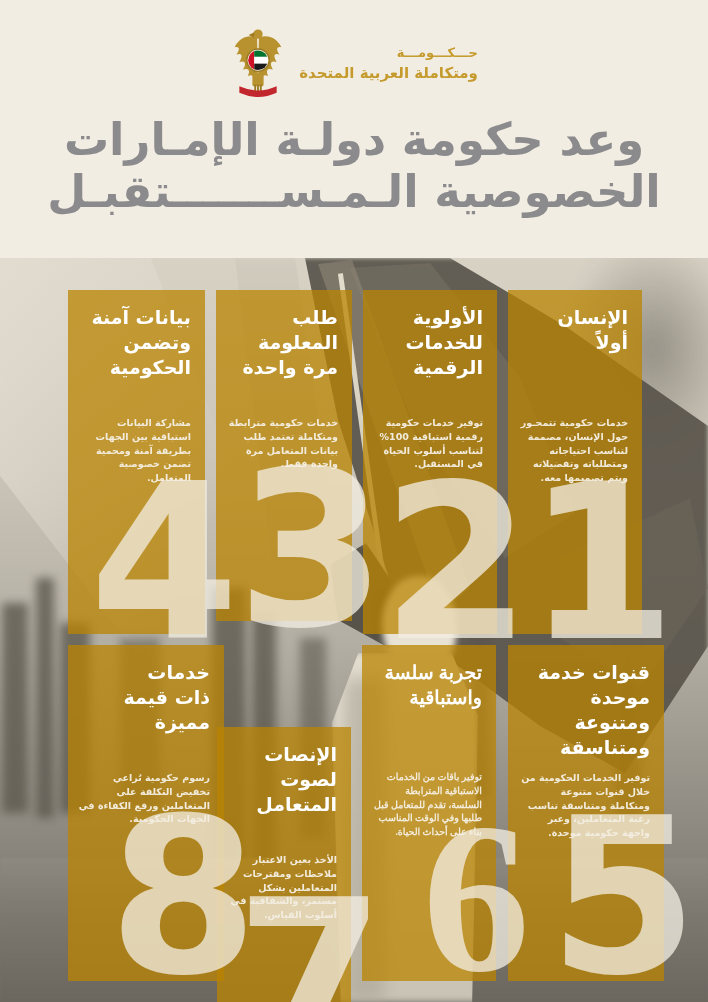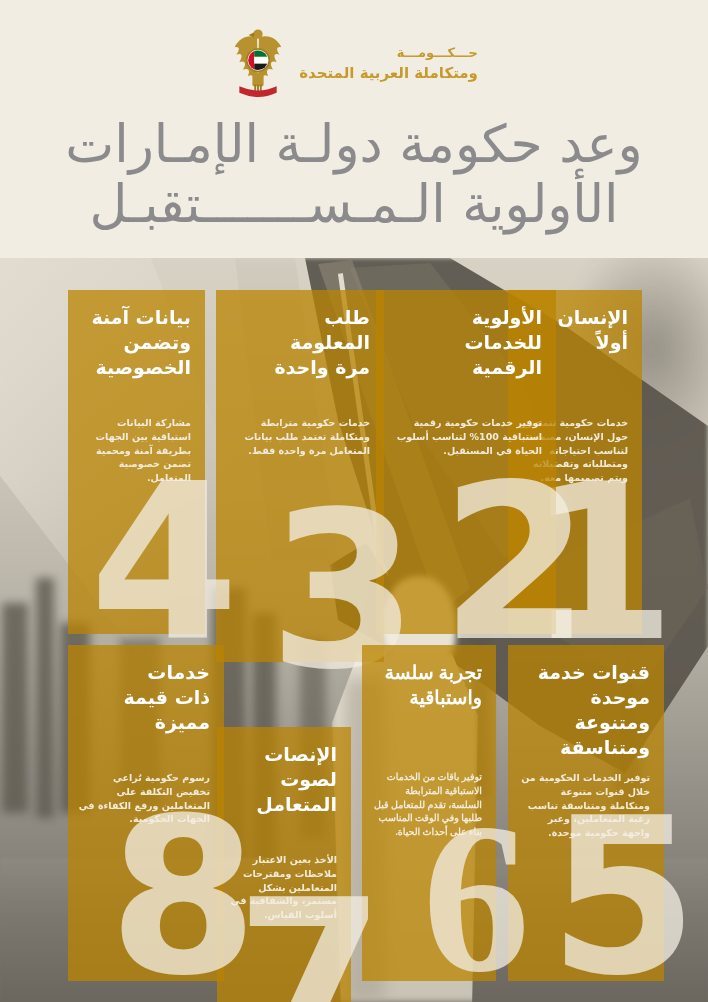--- a/index.html
+++ b/index.html
@@ -5,22 +5,22 @@
   html,body{margin:0;padding:0;background:#ffffff;font-family:"DejaVu Sans",sans-serif;}
   .poster{position:relative;width:708px;height:1002px;margin:0 auto;background:#f2ede2;overflow:hidden;}
 
   
   .header{position:relative;z-index:2;height:258px;background:#f2ede2;}
   .logo-row{display:flex;justify-content:center;align-items:center;gap:13px;padding-top:26px;direction:ltr;}
   .emblem{width:56px;height:74px;}
   .logo-text{direction:rtl;text-align:right;color:#c59b2d;}
   .logo-text .l1{font-size:13px;font-weight:bold;margin-bottom:4px;}
   .logo-text .l2{font-size:15px;font-weight:bold;}
-  .title{direction:rtl;text-align:center;margin:14px 20px 13px;color:#8b8a8c;font-weight:normal;
-         font-size:52px;line-height:1.16;letter-spacing:-1px;}
+  .title{direction:rtl;text-align:center;margin:14px 20px 13px;color:#8b8a8c;font-weight:bold;
+         font-size:45px;line-height:1.16;letter-spacing:-1px;}
 
   
   .photo{position:absolute;left:0;top:258px;width:708px;height:744px;overflow:hidden;z-index:1;
          background:linear-gradient(180deg,#d8d2c5 0%,#c9c3b7 30%,#b3aea3 52%,#949087 72%,#807c74 86%,#6f6b64 100%);}
   .trees{position:absolute;right:-34px;top:-24px;width:180px;height:230px;
          background:radial-gradient(closest-side,#8e897e,rgba(142,137,126,0));filter:blur(10px);opacity:.9;}
   .pale-drape{position:absolute;left:-40px;top:-10px;width:340px;height:440px;
          background:linear-gradient(115deg,rgba(228,222,210,.95),rgba(228,222,210,0) 70%);
          clip-path:polygon(0 0,55% 0,100% 90%,60% 100%,0 40%);filter:blur(6px);}
   .pale-drape2{position:absolute;left:190px;top:0;width:150px;height:310px;
@@ -52,22 +52,22 @@
          border-radius:50% 50% 45% 55%;}
   .bodyshape{position:absolute;left:332px;top:395px;width:146px;height:349px;filter:blur(3px);
          background:linear-gradient(180deg,#e3ddcf,#d4cec0 60%,#c9c3b5);
          clip-path:polygon(18% 0,82% 0,100% 18%,96% 100%,6% 100%,0 20%);}
   .bodyshade{position:absolute;left:345px;top:420px;width:40px;height:324px;background:#aaa496;filter:blur(8px);opacity:.6;}
 
   
   .cards{position:absolute;inset:0;z-index:3;}
   .card{position:absolute;direction:rtl;text-align:right;background:rgba(186,132,2,0.75);overflow:visible;}
   .pos-1{left:508px;top:290px;width:134px;height:344px;}
-  .pos-2{left:376px;top:290px;width:134px;height:344px;padding-left:46px;}
-  .pos-3{left:216px;top:290px;width:136px;height:372px;padding-left:32px;}
+  .pos-2{left:363px;top:290px;width:134px;height:344px;}
+  .pos-3{left:216px;top:290px;width:136px;height:331px;}
   .pos-4{left:68px; top:290px;width:137px;height:344px;}
   .pos-5{left:508px;top:645px;width:156px;height:336px;}
   .pos-6{left:362px;top:645px;width:134px;height:336px;font-family:Liberation Serif, serif;}
   .pos-7{left:217px;top:683px;width:134px;height:336px;margin-top:44px;}
   .pos-8{left:68px; top:645px;width:156px;height:336px;}
   .card-title{margin:15px 14px 0 10px;color:#ffffff;font-size:19px;font-weight:bold;line-height:1.32;white-space:pre-line;}
   .card-desc{position:absolute;top:126px;right:14px;left:10px;margin:0;color:#f5efe2;font-size:9.5px;
              font-weight:bold;line-height:1.45;opacity:.97;}
   .card-number{position:absolute;right:-34px;font-size:215px;line-height:1;font-weight:bold;
                color:rgba(243,238,226,0.76);pointer-events:none;}
@@ -98,21 +98,21 @@
           <rect x="26" y="32.4" width="15" height="7.3" fill="#FFFFFF"></rect>
           <rect x="26" y="39.7" width="15" height="7.3" fill="#1a1a1a"></rect>
         </g>
         <path d="M10 64 Q30 73 50 64 L50 71 Q30 80 10 71 Z" fill="#c3272e"></path>
       </svg>
       <div class="logo-text">
         <div class="l1">حـــكـــومـــة</div>
         <div class="l2">ومتكاملة العربية المتحدة</div>
       </div>
     </div>
-    <h1 class="title"><span>وعد حكومة دولـة الإمـارات</span><br><span>الأولوية الـمـســـــــتقبـل</span></h1>
+    <h1 class="title"><span>وعد حكومة دولـة الإمـارات</span><br><span>الخصوصية الـمـســـــــتقبـل</span></h1>
   </header>
 
   <div class="photo">
     <div class="trees"></div>
     <div class="pale-drape"></div>
     <div class="pale-drape2"></div>
     <div class="tw t1"></div>
     <div class="tw t2"></div>
     <div class="tw t3"></div>
     <div class="tw t4"></div>
@@ -154,21 +154,21 @@
       <h2 class="card-title">طلب
 المعلومة
 مرة واحدة</h2>
       <p class="card-desc">خدمات حكومية مترابطة ومتكاملة تعتمد طلب بيانات المتعامل مرة واحدة فقط.</p>
       <div class="card-number">3</div>
     </section>
 
     <section class="card pos-4">
       <h2 class="card-title">بيانات آمنة
 وتضمن
-الخصوصية</h2>
+الحكومية</h2>
       <p class="card-desc">مشاركة البيانات استباقية بين الجهات بطريقة آمنة ومحمية تضمن خصوصية المتعامل.</p>
       <div class="card-number">4</div>
     </section>
 
     <section class="card pos-5">
       <h2 class="card-title">قنوات خدمة
 موحدة
 ومتنوعة
 ومتناسقة</h2>
       <p class="card-desc">توفير الخدمات الحكومية من خلال قنوات متنوعة ومتكاملة ومتناسقة تناسب رغبة المتعاملين، وعبر واجهة حكومية موحدة.</p>

